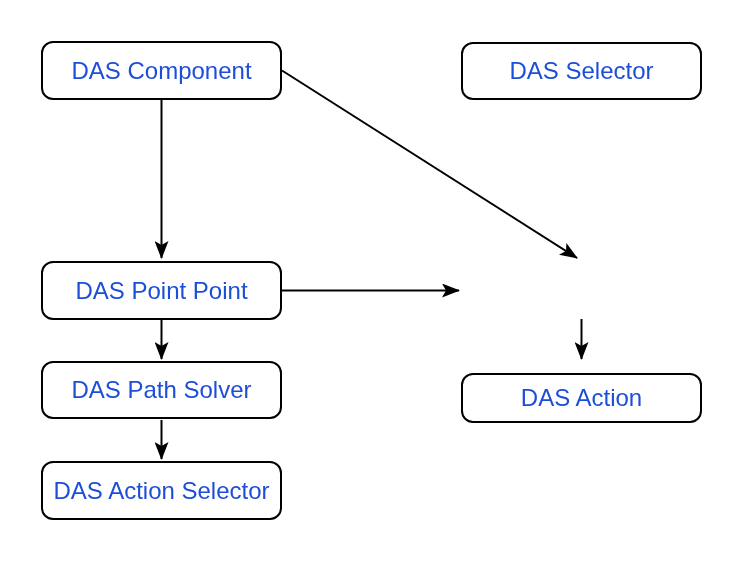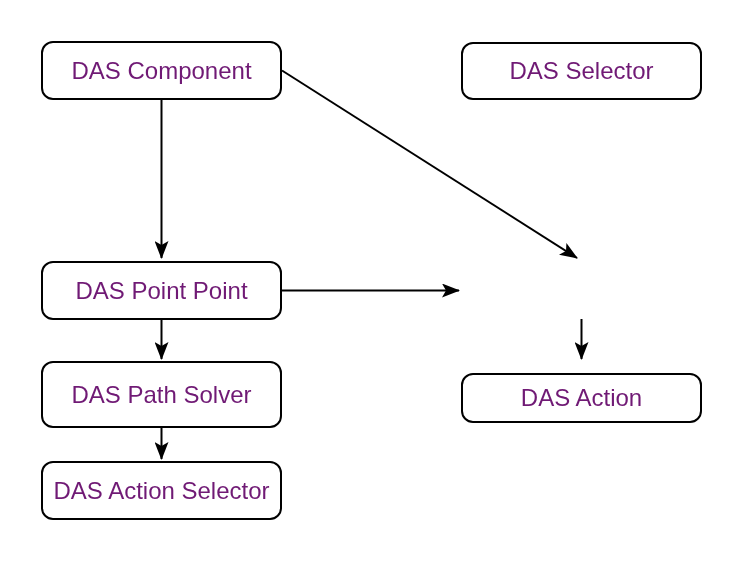--- a/index.html
+++ b/index.html
@@ -22,34 +22,34 @@
     width: 742px;
     height: 562px;
     pointer-events: none;
   }
   .node {
     position: absolute;
     box-sizing: border-box;
     border: 2px solid #000000;
     border-radius: 12px;
     background: #ffffff;
-    color: #701a75;
+    color: #1d4ed8;
     font-size: 24px;
     line-height: 1;
     display: flex;
     align-items: center;
     justify-content: center;
     white-space: nowrap;
     text-align: center;
   }
   #n-das-component        { left: 41px;  top: 41px;  width: 241px; height: 59px; }
   #n-das-subsystem        { left: 461px; top: 42px;  width: 241px; height: 58px; }
   #n-das-path-point       { left: 41px;  top: 261px; width: 241px; height: 59px; }
   #n-das-action-point     { left: 461px; top: 261px; width: 241px; height: 58px; }
-  #n-das-path-solver      { left: 41px;  top: 361px; width: 241px; height: 67px; }
+  #n-das-path-solver      { left: 41px;  top: 361px; width: 241px; height: 58px; }
   #n-das-action           { left: 461px; top: 361px; width: 241px; height: 50px; margin-top: 12px; }
   #n-das-action-selector  { left: 41px;  top: 461px; width: 241px; height: 59px; align-items: center; }
   .edge {
     stroke: #000000;
     stroke-width: 2;
     fill: none;
   }
 </style>
 </head>
 <body>

